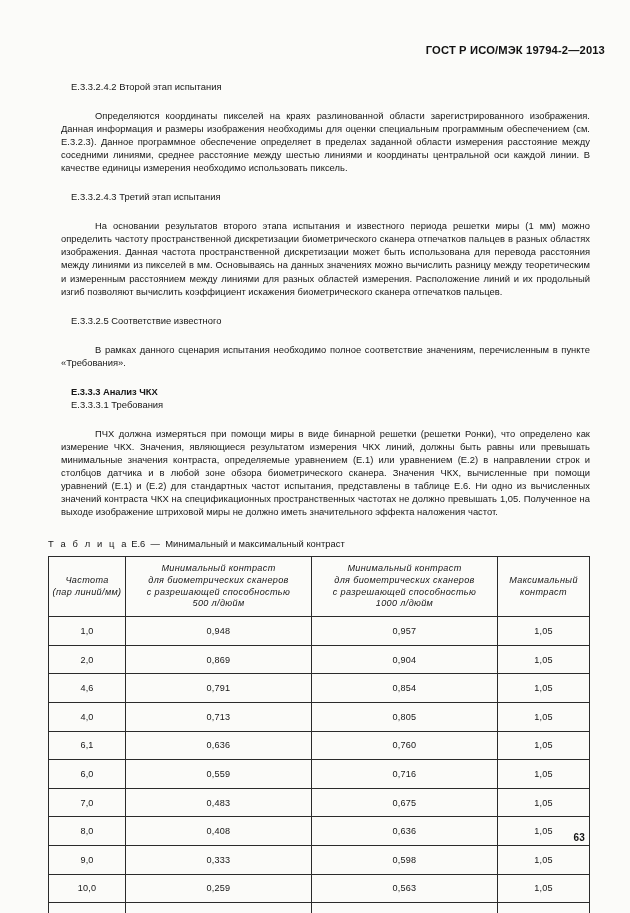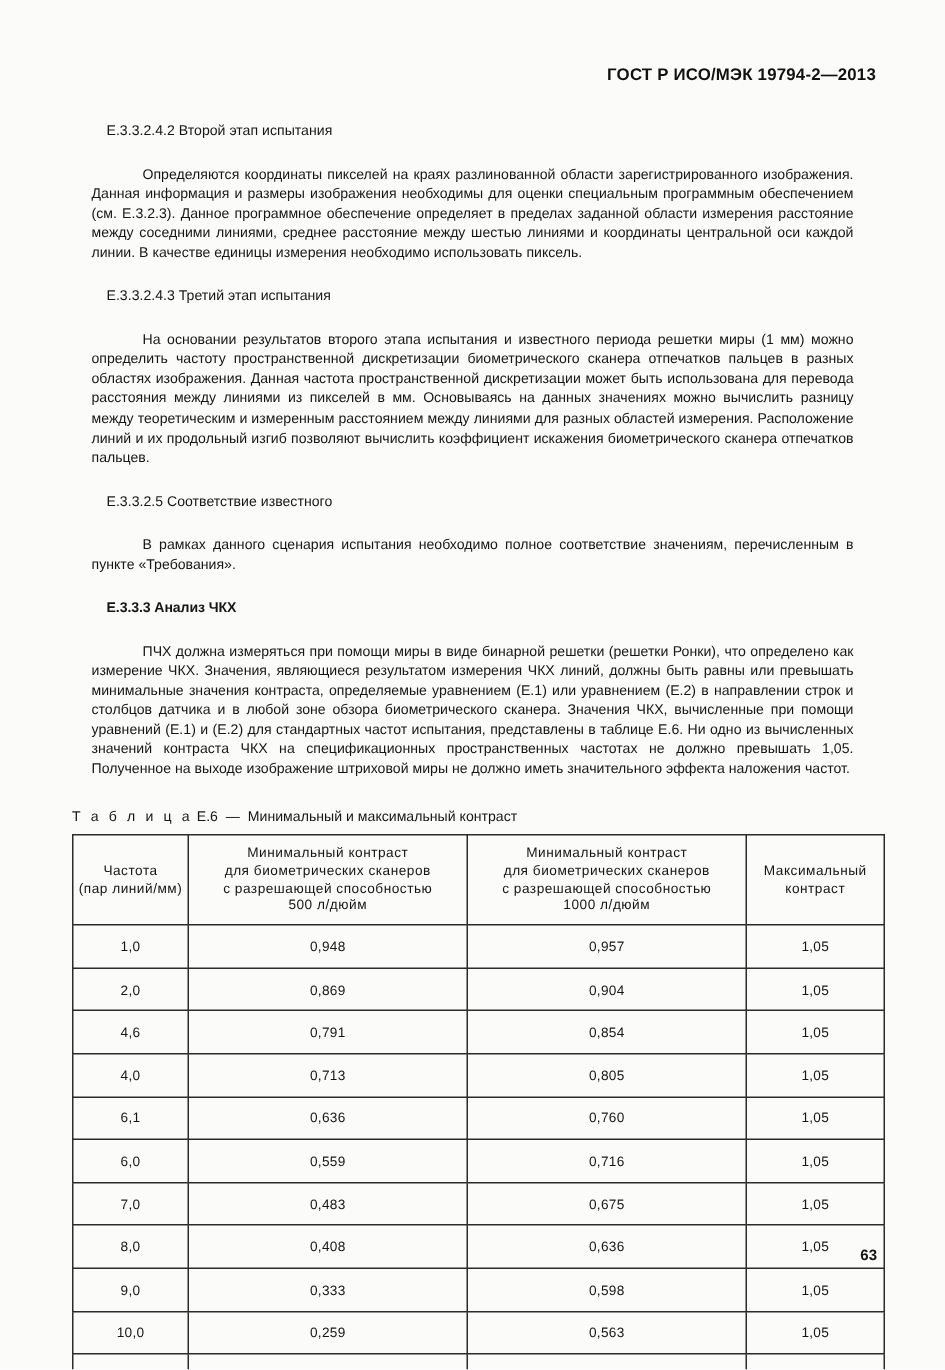--- a/index.html
+++ b/index.html
@@ -18,21 +18,21 @@
     background: #fbfbf9;
     overflow: hidden;
     box-sizing: border-box;
   }
   .page-inner {
     position: absolute;
     left: 0;
     top: 0;
     width: 630px;
     height: 913px;
-    padding: 44px 45px 0 45px;
+    padding: 44px 24px 0 45px;
     box-sizing: border-box;
   }
   
   .doc-header {
     text-align: right;
     font-size: 11.2px;
     font-weight: bold;
     letter-spacing: 0.15px;
     color: #111;
     margin: 0 0 24px 0;
@@ -86,20 +86,21 @@
     text-align: center;
     vertical-align: middle;
     color: #161616;
     padding: 0;
   }
   thead th {
     height: 59px;
     line-height: 11.6px;
     letter-spacing: 0.35px;
     padding: 2px 4px;
+    font-style: italic;
   }
   thead th.c1 { width: 76px; }
   thead th.c2 { width: 185px; }
   thead th.c3 { width: 185px; }
   thead th.c4 { width: 91px; }
   tbody td {
     height: 27.6px;
     letter-spacing: 0.2px;
   }
   thead th .hl { display: block; }
@@ -128,20 +129,21 @@
       <p class="para">Определяются координаты пикселей на краях разлинованной области зарегистрированного изображения. Данная информация и размеры изображения необходимы для оценки специальным программным обеспечением (см. Е.3.2.3). Данное программное обеспечение определяет в пределах заданной области измерения расстояние между соседними линиями, среднее расстояние между шестью линиями и координаты центральной оси каждой линии. В качестве единицы измерения необходимо использовать пиксель.</p>
 
       <p class="clause">Е.3.3.2.4.3 Третий этап испытания</p>
       <p class="para">На основании результатов второго этапа испытания и известного периода решетки миры (1 мм) можно определить частоту пространственной дискретизации биометрического сканера отпечатков пальцев в разных областях изображения. Данная частота пространственной дискретизации может быть использована для перевода расстояния между линиями из пикселей в мм. Основываясь на данных значениях можно вычислить разницу между теоретическим и измеренным расстоянием между линиями для разных областей измерения. Расположение линий и их продольный изгиб позволяют вычислить коэффициент искажения биометрического сканера отпечатков пальцев.</p>
 
       <p class="clause">Е.3.3.2.5 Соответствие известного</p>
       <p class="para">В рамках данного сценария испытания необходимо полное соответствие значениям, перечисленным в пункте «Требования».</p>
 
       <p class="clause-bold">Е.3.3.3 Анализ ЧКХ</p>
 
+      <p class="clause">Е.3.3.3.1 Требования</p>
       <p class="para">ПЧХ должна измеряться при помощи миры в виде бинарной решетки (решетки Ронки), что определено как измерение ЧКХ. Значения, являющиеся результатом измерения ЧКХ линий, должны быть равны или превышать минимальные значения контраста, определяемые уравнением (Е.1) или уравнением (Е.2) в направлении строк и столбцов датчика и в любой зоне обзора биометрического сканера. Значения ЧКХ, вычисленные при помощи уравнений (Е.1) и (Е.2) для стандартных частот испытания, представлены в таблице Е.6. Ни одно из вычисленных значений контраста ЧКХ на спецификационных пространственных частотах не должно превышать 1,05. Полученное на выходе изображение штриховой миры не должно иметь значительного эффекта наложения частот.</p>
     </div>
 
     <div class="table-caption">
       <span class="sp">Т а б л и ц а</span>
       <span>Е.6</span>
       <span>&nbsp;—&nbsp;</span>
       <span>Минимальный и максимальный контраст</span>
     </div>
 

